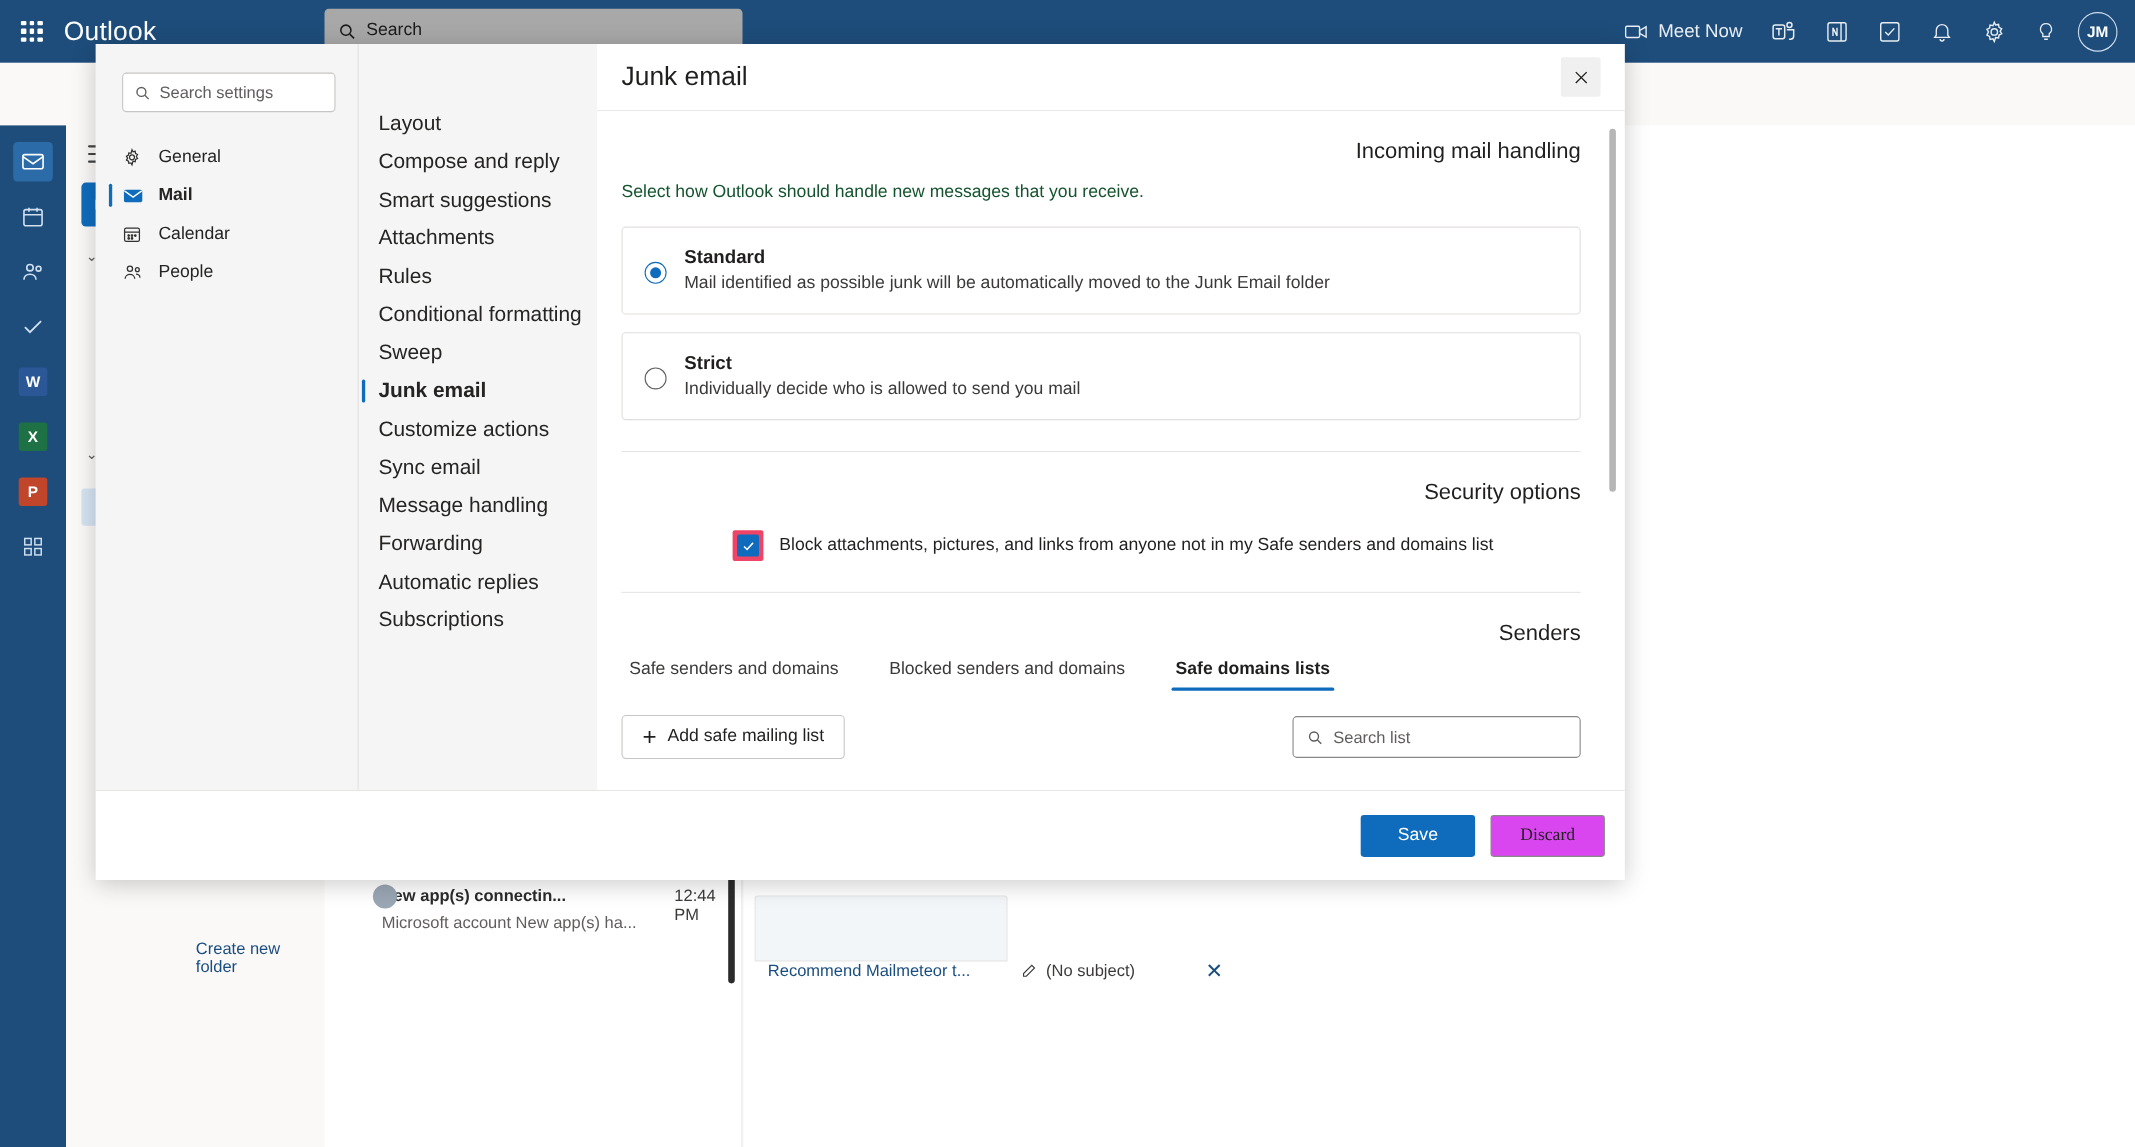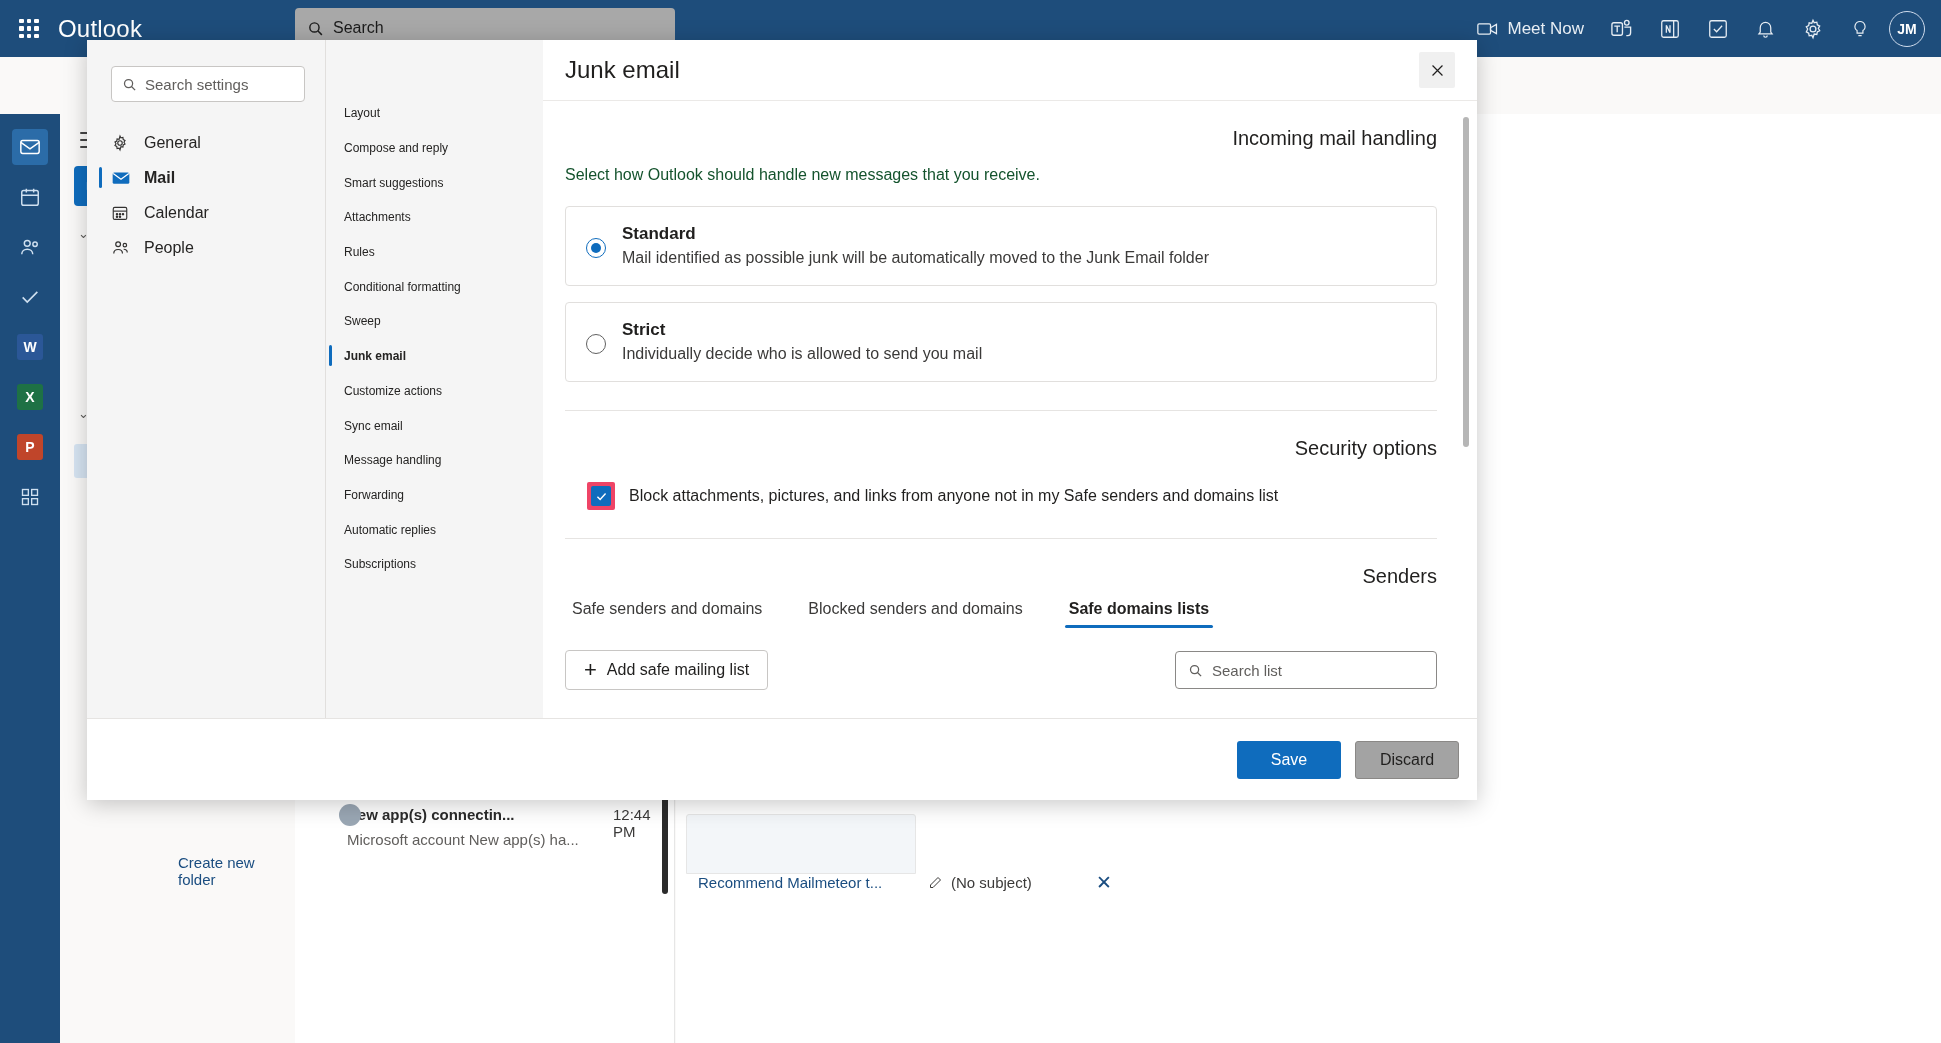--- a/index.html
+++ b/index.html
@@ -106,21 +106,21 @@
     background: #0f6cbd; border-radius: 2px;
   }
 
   
   .sub-nav {
     width: 218px; flex: 0 0 218px; background: #f5f5f5; border-left: 1px solid #e1dfdd;
     padding-top: 56px;
   }
   .sub-item {
     position: relative; height: 34.7px; display: flex; align-items: center;
-    padding-left: 18px; font-size: 12px; color: #252423; cursor: pointer;
+    padding-left: 18px; font-size: 19px; color: #252423; cursor: pointer;
   }
   .sub-item.active { font-weight: 700; }
   .sub-item.active::before {
     content: ""; position: absolute; left: 3px; top: 6px; width: 3px; height: 21px;
     background: #0f6cbd; border-radius: 2px;
   }
 
   
   .content { flex: 1; display: flex; flex-direction: column; min-width: 0; background:#fff; position:relative; }
   .content-head {
@@ -148,21 +148,21 @@
   .radio.sel { border: 1px solid #0f6cbd; }
   .radio.sel::after {
     content:""; position:absolute; left:4px; top:4px; width:10px; height:10px;
     border-radius:50%; background:#0f6cbd;
   }
   .opt-title { font-size: 17px; font-weight: 600; color: #201f1e; margin-bottom: 5px; }
   .opt-desc { font-size: 16px; color: #3b3a39; }
 
   .divider { height: 1px; background: #e6e4e2; margin: 28px 0 26px 0; }
 
-  .chk-row { display: flex; align-items: center; padding-left: 22px; }
+  .chk-row { display: flex; align-items: center; padding-left: 22px; justify-content: center; }
   .chk-hl {
     padding: 4px; background: #ef4466; display: inline-flex; border-radius: 2px;
   }
   .chk {
     width: 20px; height: 20px; background: #0f6cbd; border-radius: 2px;
     display:flex; align-items:center; justify-content:center; cursor: pointer;
   }
   .chk svg { display:block; }
   .chk-label { font-size: 16px; color: #201f1e; margin-left: 14px; }
 
@@ -197,22 +197,22 @@
 
   .modal-foot {
     height: 82px; border-top: 1px solid #e6e4e2; display: flex; align-items: center;
     justify-content: flex-end; padding-right: 18px; gap: 14px; background: #fff;
   }
   .btn-primary {
     min-width: 104px; height: 38px; background: #0f6cbd; color: #fff; border: none;
     border-radius: 3px; font-size: 16px; cursor: pointer; font-family: inherit;
   }
   .btn-secondary {
-    min-width: 104px; height: 38px; background: #a3a3a3; color: #201f1e; border: 1px solid #8a8886;
-    border-radius: 3px; font-size: 16px; cursor: pointer; font-family: Liberation Sans, sans-serif;
+    min-width: 104px; height: 38px; background: #d946ef; color: #201f1e; border: 1px solid #8a8886;
+    border-radius: 3px; font-size: 16px; cursor: pointer; font-family: Liberation Serif, serif;
   }
   .chev { color:#605e5c; font-size: 13px; }
 </style>
 </head>
 <body>
 
 <div id="root">
 
   <div class="appbg">
     <div class="railbg">

